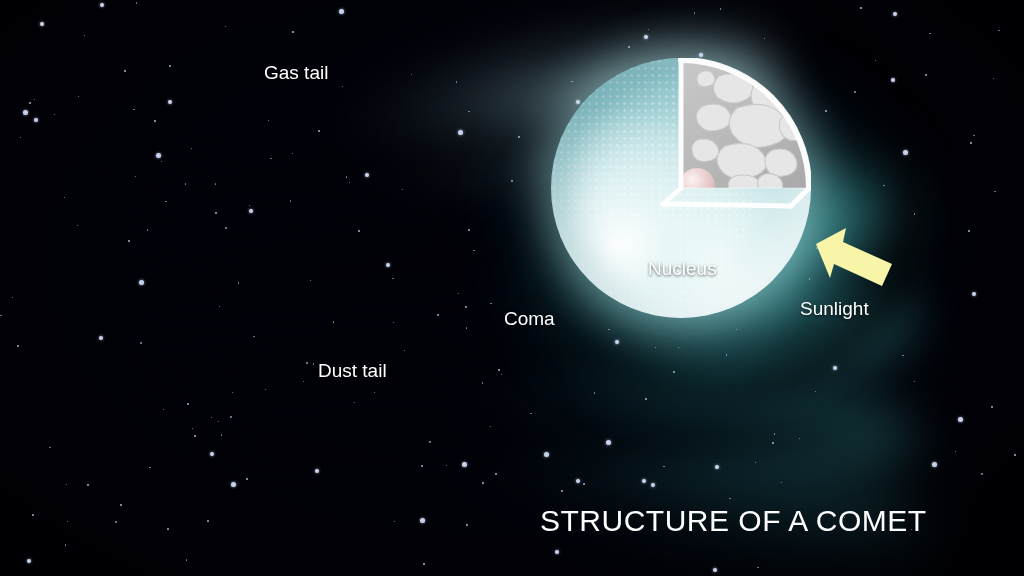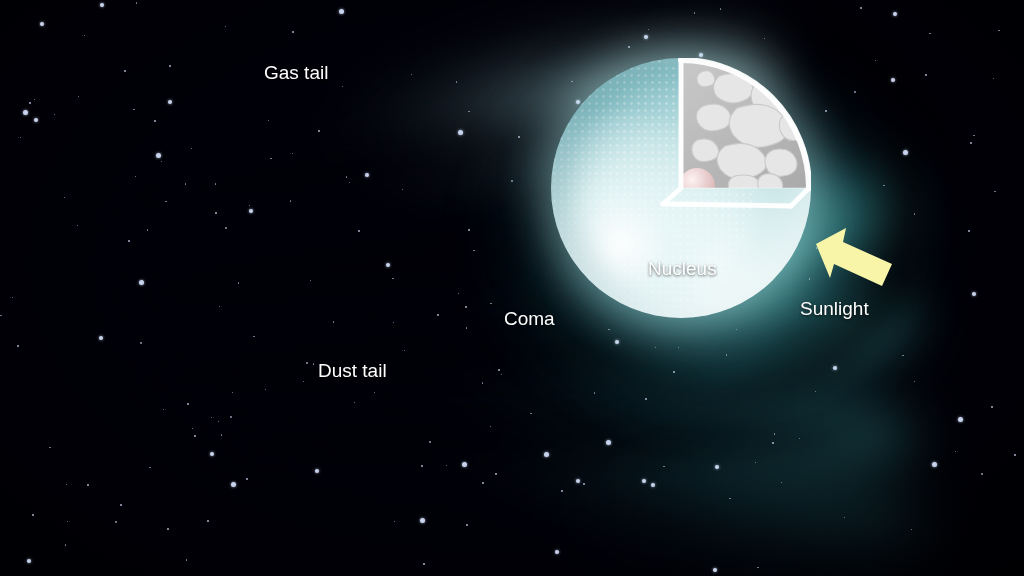--- a/index.html
+++ b/index.html
@@ -498,14 +498,15 @@
   <svg id="sunlight-arrow" viewBox="0 0 90 70">
     <polygon points="4,22 34,6 31,20 80,42 70,64 22,42 18,56" fill="#F8F5A8"></polygon>
   </svg>
 
   <div class="label" id="label-gas-tail">Gas tail</div>
   <div class="label" id="label-coma">Coma</div>
   <div class="label" id="label-dust-tail">Dust tail</div>
   <div class="label" id="label-nucleus">Nucleus</div>
   <div class="label" id="label-sunlight">Sunlight</div>
 
+  <div id="page-title">STRUCTURE OF A COMET</div>
 
 </div>
 
 </body></html>

